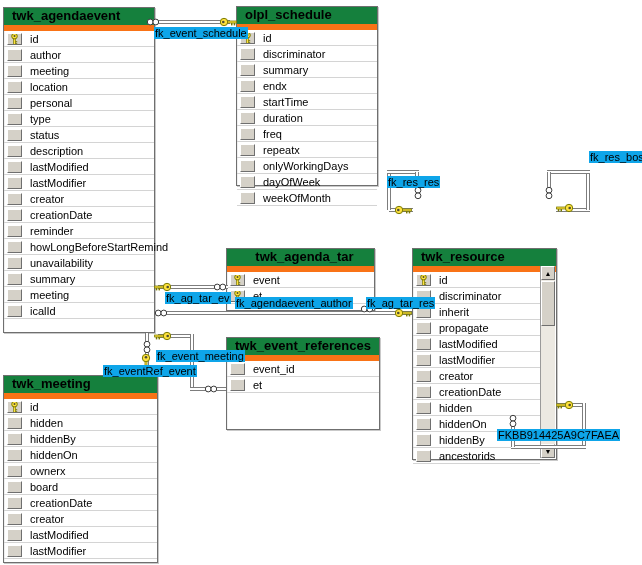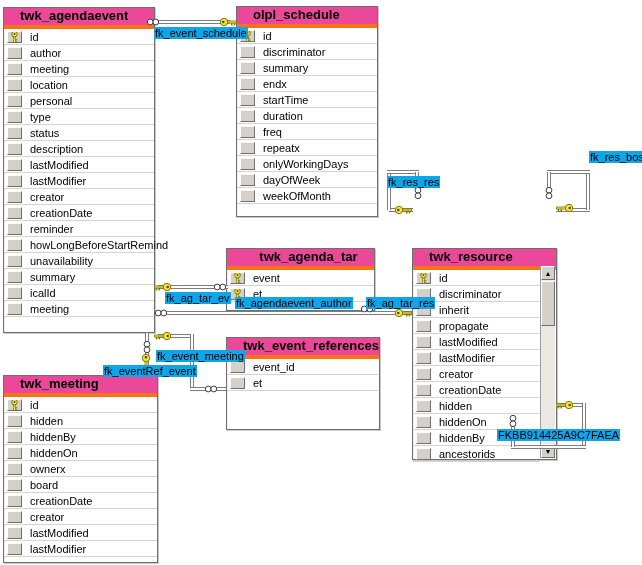--- a/index.html
+++ b/index.html
@@ -1,21 +1,21 @@
 <!DOCTYPE html>
 <html><head>
 <meta charset="utf-8">
 <style>
   html,body{margin:0;padding:0;background:#fff;}
   #canvas{position:relative;width:642px;height:565px;background:#ffffff;overflow:hidden;
           font-family:"Liberation Sans",sans-serif;color:#000;}
   .tbl{position:absolute;background:#fff;border:1px solid #6f6f6f;
        box-shadow:1px 1px 0 #c9c9c9, inset 1px 1px 0 #f0f0f0;box-sizing:border-box;}
-  .tbl-header{height:17px;background:#ec4899;border-bottom:4px solid #f97316;
-       font-weight:bold;font-size:13px;line-height:16px;padding-left:16px;overflow:hidden;white-space:nowrap;}
+  .tbl-header{height:17px;background:#15803d;border-bottom:6px solid #f97316;
+       font-weight:bold;font-size:13px;line-height:16px;padding-left:8px;overflow:hidden;white-space:nowrap;}
   .row{height:16px;border-bottom:1px solid #d4d4d4;display:flex;align-items:center;box-sizing:border-box;}
   .hasScroll .row{margin-right:16px;}
   .btn{width:15px;height:12px;margin-left:3px;background:#d5d1c8;flex:none;
        border:1px solid;border-color:#ffffff #6f6f6f #6f6f6f #ffffff;
        display:flex;align-items:center;justify-content:center;box-sizing:border-box;overflow:hidden;}
   .fname{font-size:11px;margin-left:8px;white-space:nowrap;line-height:12px;}
   .hline{position:absolute;height:4px;background:#fff;border-top:1px solid #7d7d7d;
          border-bottom:1px solid #7d7d7d;box-sizing:border-box;}
   .vline{position:absolute;width:4px;background:#fff;border-left:1px solid #7d7d7d;
          border-right:1px solid #7d7d7d;box-sizing:border-box;}
@@ -105,28 +105,28 @@
       <div class="row">
         <span class="btn"></span>
         <span class="fname">unavailability</span>
       </div>
       <div class="row">
         <span class="btn"></span>
         <span class="fname">summary</span>
       </div>
       <div class="row">
         <span class="btn"></span>
+        <span class="fname">meeting</span>
+      </div>
+      <div class="row">
+        <span class="btn"></span>
         <span class="fname">icalId</span>
       </div>
-      <div class="row">
-        <span class="btn"></span>
-        <span class="fname">meeting</span>
-      </div>
-    </div>
-    <div class="tbl" style="left: 236px; top: 6px; width: 142px; height: 211px;">
+    </div>
+    <div class="tbl" style="left: 236px; top: 6px; width: 142px; height: 180px;">
       <div class="tbl-header">olpl_schedule</div>
       <div class="row">
         <span class="btn">
           <svg width="9" height="12" viewBox="0 0 9 12">
             <circle cx="4.5" cy="3.2" r="2.8" fill="#ffe23e" stroke="#7a7a00"></circle>
             <circle cx="4.5" cy="2.9" r="1" fill="#4d4d33"></circle>
             <rect x="3.6" y="6" width="1.8" height="5.6" fill="#ffe23e" stroke="#7a7a00" stroke-width="0.7"></rect>
             <rect x="5.4" y="8.2" width="1.8" height="1.1" fill="#7a7a00"></rect>
             <rect x="5.4" y="10.2" width="1.8" height="1.1" fill="#7a7a00"></rect>
           </svg>

